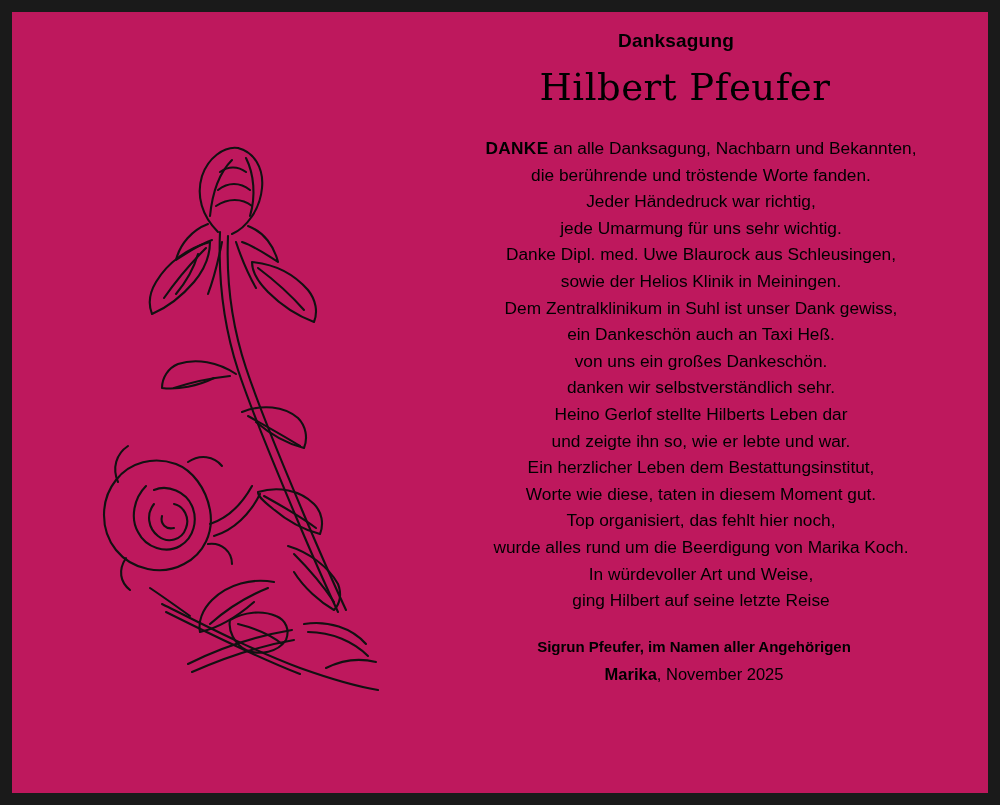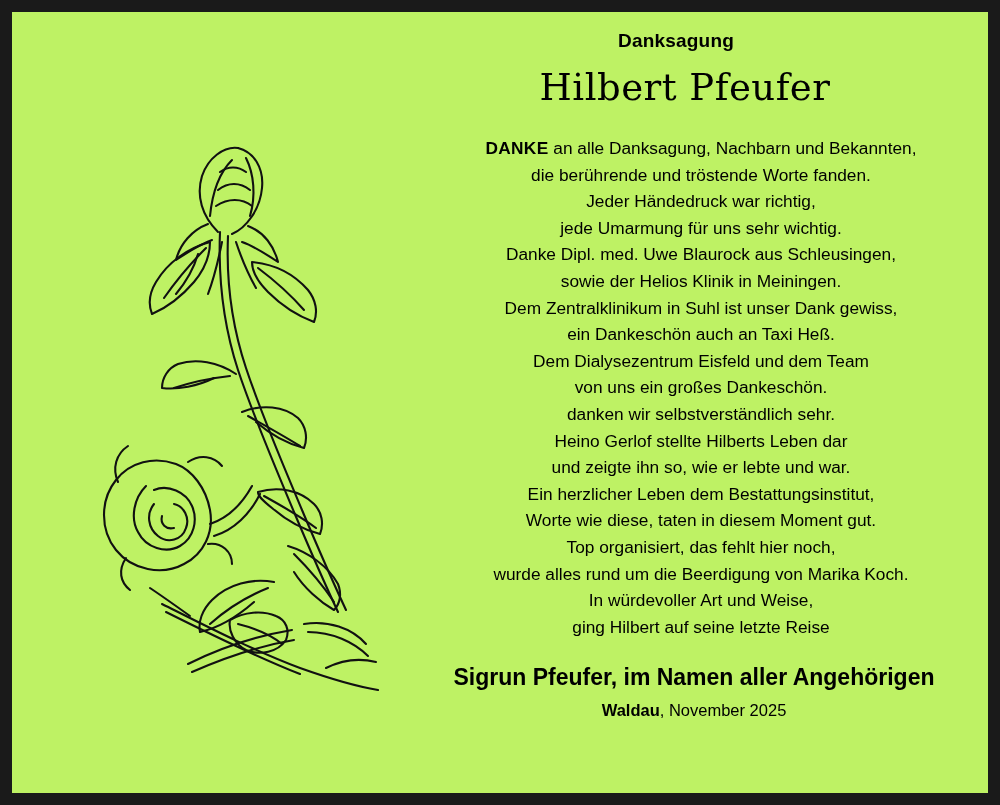--- a/index.html
+++ b/index.html
@@ -19,21 +19,21 @@
     height: 805px;
     box-sizing: border-box;
     background: #1a1a1a;
     padding: 10px;
   }
   .inner-border {
     position: relative;
     box-sizing: border-box;
     width: 100%;
     height: 100%;
-    background: #bef264;
+    background: #be185d;
     border: 2px solid #1a1a1a;
   }
   .content {
     position: absolute;
     inset: 0;
     display: flex;
     flex-direction: row;
   }
   .art-column {
     width: 400px;
@@ -73,21 +73,21 @@
     white-space: nowrap;
   }
   .poem .line.first {
     font-weight: normal;
   }
   .poem .lead {
     font-weight: bold;
     letter-spacing: 0.3px;
   }
   .signature {
-    font-size: 23px;
+    font-size: 15px;
     font-weight: bold;
     color: #000;
     margin-top: 24px;
     padding-right: 12px;
   }
   .place-date {
     font-size: 16.5px;
     color: #000;
     margin-top: 10px;
     padding-right: 12px;
@@ -183,34 +183,33 @@
           <div class="line first">
             <span class="lead">DANKE</span><span> an alle Danksagung, Nachbarn und Bekannten,</span>
           </div>
           <div class="line">die berührende und tröstende Worte fanden.</div>
           <div class="line">Jeder Händedruck war richtig,</div>
           <div class="line">jede Umarmung für uns sehr wichtig.</div>
           <div class="line">Danke Dipl. med. Uwe Blaurock aus Schleusingen,</div>
           <div class="line">sowie der Helios Klinik in Meiningen.</div>
           <div class="line">Dem Zentralklinikum in Suhl ist unser Dank gewiss,</div>
           <div class="line">ein Dankeschön auch an Taxi Heß.</div>
-          <div class="line">Dem Dialysezentrum Eisfeld und dem Team</div>
           <div class="line">von uns ein großes Dankeschön.</div>
           <div class="line">danken wir selbstverständlich sehr.</div>
           <div class="line">Heino Gerlof stellte Hilberts Leben dar</div>
           <div class="line">und zeigte ihn so, wie er lebte und war.</div>
           <div class="line">Ein herzlicher Leben dem Bestattungsinstitut,</div>
           <div class="line">Worte wie diese, taten in diesem Moment gut.</div>
           <div class="line">Top organisiert, das fehlt hier noch,</div>
           <div class="line">wurde alles rund um die Beerdigung von Marika Koch.</div>
           <div class="line">In würdevoller Art und Weise,</div>
           <div class="line">ging Hilbert auf seine letzte Reise</div>
         </div>
 
         <div class="signature">Sigrun Pfeufer, im Namen aller Angehörigen</div>
         <div class="place-date">
-          <span class="place">Waldau</span><span>, November 2025</span>
+          <span class="place">Marika</span><span>, November 2025</span>
         </div>
       </div>
 
     </div>
   </div>
 </div>
 
 </body></html>

